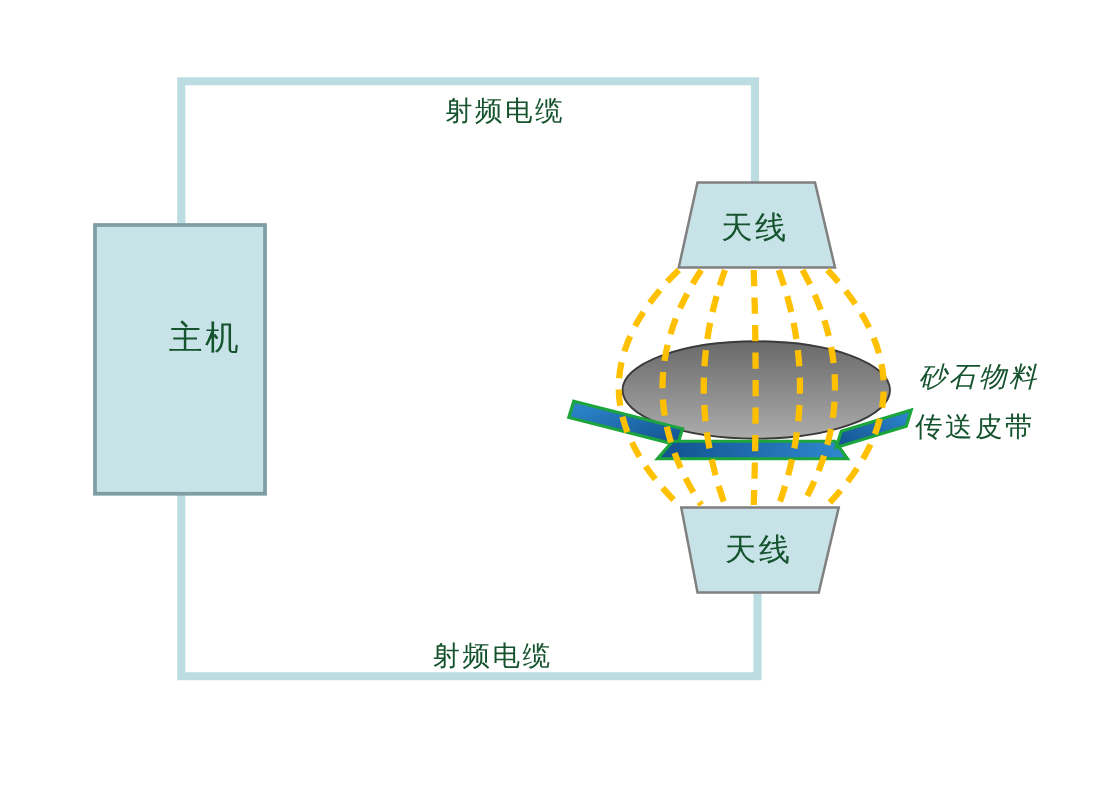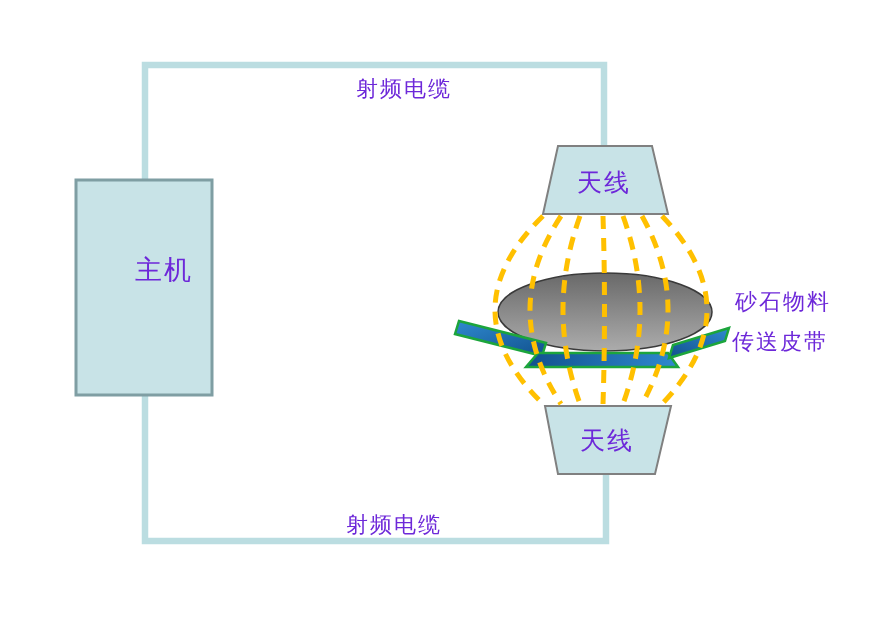--- a/index.html
+++ b/index.html
@@ -15,32 +15,32 @@
     overflow: hidden;
     font-family: "Liberation Serif", "DejaVu Serif", serif;
   }
   #diagram-svg {
     position: absolute;
     left: 0;
     top: 0;
   }
   .lbl {
     position: absolute;
-    color: #6d28d9;
+    color: #14532d;
     white-space: nowrap;
     letter-spacing: 2px;
     line-height: 1;
   }
   .lbl.centered { transform: translateX(-50%); }
   .lbl-host    { left: 144px; top: 257px; font-size: 27px; margin-left: 20px; }
   .lbl-ant-top { left: 604px; top: 170px; font-size: 25px; }
   .lbl-ant-bot { left: 607px; top: 428px; font-size: 25px; }
   .lbl-rf-top  { left: 404px; top: 78px;  font-size: 22px; }
   .lbl-rf-bot  { left: 394px; top: 514px; font-size: 22px; }
-  .lbl-material{ left: 735px; top: 291px; font-size: 22px; }
+  .lbl-material{ left: 735px; top: 291px; font-size: 22px; font-style: italic; }
   .lbl-belt    { left: 732px; top: 331px; font-size: 22px; }
 </style>
 </head>
 <body>
 
 <div id="canvas">
 
   <svg id="diagram-svg" width="876" height="628" viewBox="0 0 876 628">
     <defs>
       <linearGradient id="gradMaterial" x1="0" y1="0" x2="0" y2="1">

